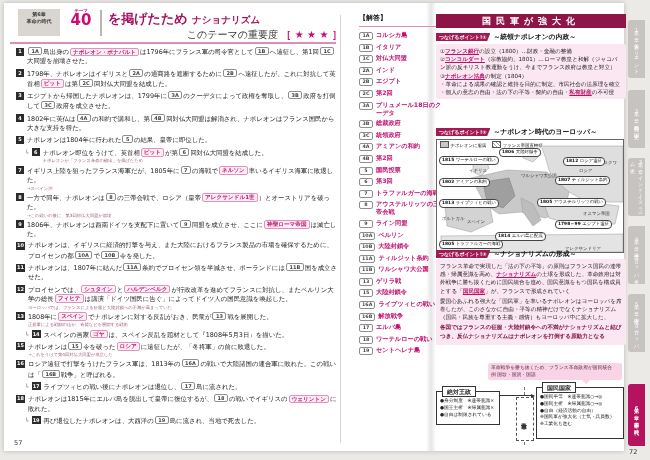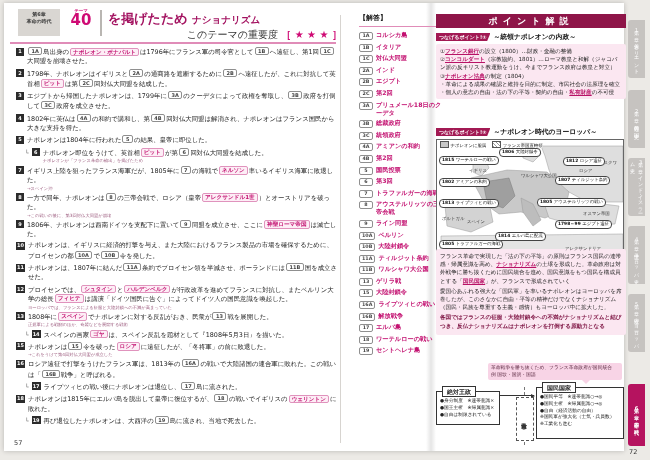--- a/index.html
+++ b/index.html
@@ -318,21 +318,21 @@
           <span class="atxt">ワーテルローの戦い</span>
         </div>
         <div class="arow">
           <span class="albl">19</span>
           <span class="atxt">セントヘレナ島</span>
         </div>
       </div>
   </div>
 
   <div class="rp">
-    <div class="pt-bar">ポイント解説</div>
+    <div class="pt-bar">国民軍が強大化</div>
 
     <div id="p1-wrap">
       <div class="badge-row">
         <span class="pt-badge">つなげるポイント!①</span>
         <span class="pt-title">～統領ナポレオンの内政～</span>
       </div>
       <div class="panel" id="p1-lines">
           <div>①<span class="em">フランス銀行</span>の設立（1800）…財政・金融の整備</div>
           <div>②<span class="em">コンコルダート</span>（宗教協約、1801）…ローマ教皇と和解（ジャコバン派の反キリスト教運動をうけ、今までフランス政府は教皇と対立）</div>
           <div>③<span class="em">ナポレオン法典</span>の制定（1804）</div>
@@ -380,20 +380,24 @@
             <span class="geolabel" style="left: 84px; top: 33px;">ワルシャワ大公国</span>
             <span class="geolabel" style="left: 5px; top: 76px;">ポルトガル</span>
             <span class="geolabel" style="left: 30px; top: 79px;">スペイン</span>
             <span class="geolabel" style="left: 146px; top: 71px;">オスマン帝国</span>
             <span class="geolabel" style="left: 128px; top: 106px;">アレクサンドリア</span>
           </div>
       </div>
     </div>
 
     <div id="p3-wrap">
+      <div class="badge-row">
+        <span class="pt-badge">つなげるポイント!③</span>
+        <span class="pt-title">～ナショナリズムの形成～</span>
+      </div>
       <div class="panel" id="p3-body">
           <p>フランス革命で実現した「法の下の平等」の原則はフランス国民の連帯感・帰属意識を高め、<span class="em">ナショナリズム</span>の土壌を形成した。革命政府は対外戦争に勝ち抜くために国民統合を進め、国民意識をもつ国民を構成員とする「<span class="em">国民国家</span>」が、フランスで形成されていく</p>
           <p>愛国心あふれる強大な「国民軍」を率いるナポレオンはヨーロッパを席巻したが、このさなかに自由・平等の精神だけでなくナショナリズム（国民・民族を尊重する主義・感情）もヨーロッパ中に拡大した。</p>
           <p class="strong">各国ではフランスの征服・大陸封鎖令への不満がナショナリズムと結びつき、反仏ナショナリズムはナポレオンを打倒する原動力となる</p>
         </div>
     </div>
 
     <div class="diag">
       <div class="bubble">
         <span>革命戦争を勝ち抜くため、フランス革命政府が国民統合</span><br>

